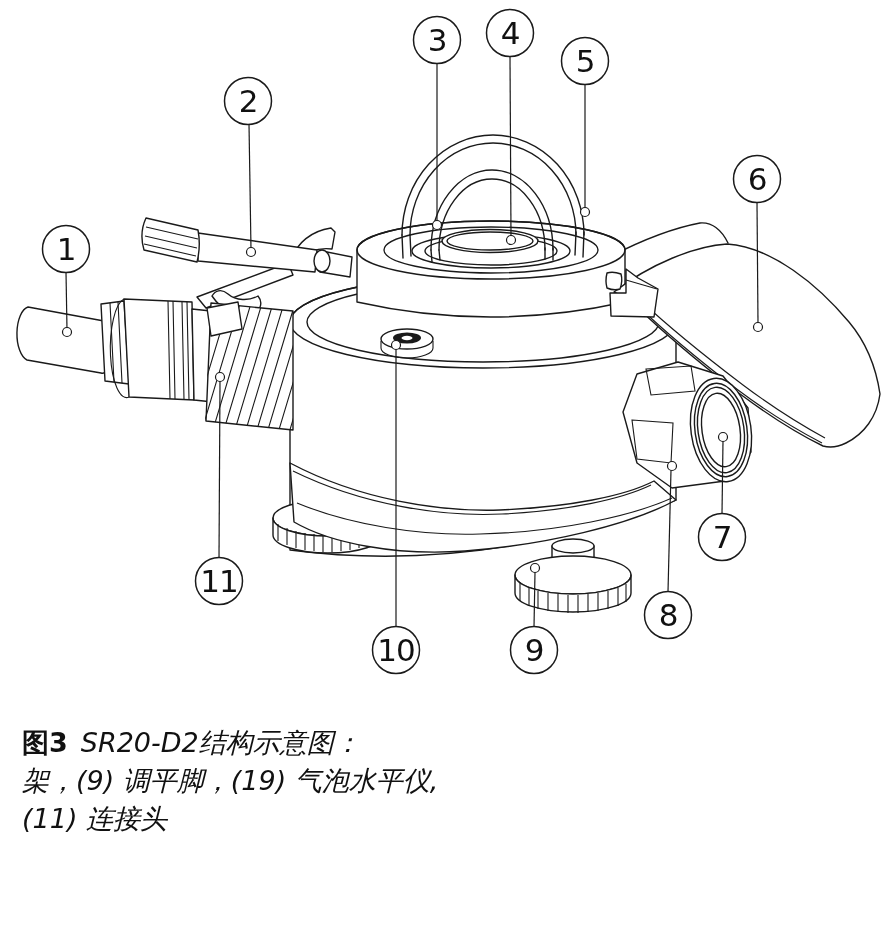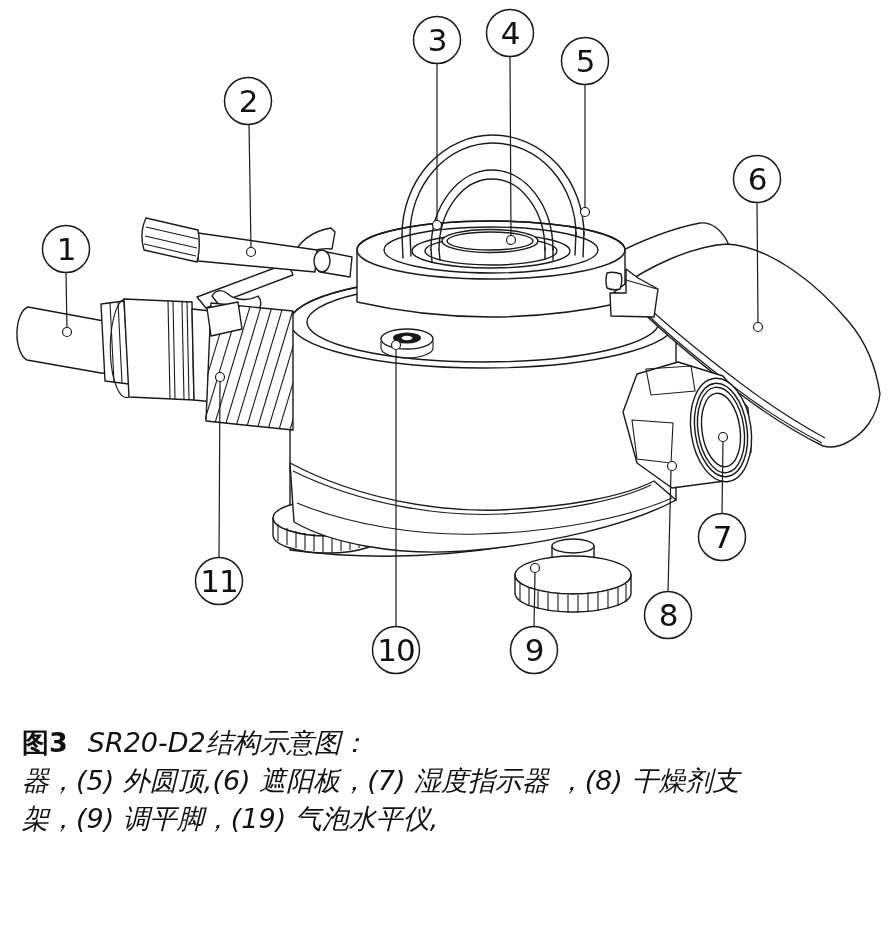--- a/index.html
+++ b/index.html
@@ -18,21 +18,21 @@
   .num{
     font-family:"DejaVu Sans","Liberation Sans",sans-serif;
     font-size:31px;fill:#111;text-anchor:middle;letter-spacing:-1px;
   }
   .caption{
     position:absolute;left:22px;top:724px;width:860px;
     font-size:27px;line-height:38px;color:#111;
     font-style:italic;
   }
   .cap-line{white-space:nowrap;}
-  .fig-label{font-style:normal;font-weight:bold;margin-right:20px;text-align:center;}
+  .fig-label{font-style:normal;font-weight:bold;margin-right:13px;text-align:center;}
 </style>
 </head>
 <body>
 
 <div class="fig-wrap">
 <svg width="895" height="700" viewBox="0 0 895 700">
   <defs>
     <clipPath id="knurlClip">
           <path d="M 211 303 L 293 311 L 293 430 L 205 421 Z"></path>
         </clipPath>
@@ -221,15 +221,15 @@
   </g>
   <g>
     <circle class="co" cx="219" cy="581" r="23.5"></circle>
     <text class="num" x="219" y="592">11</text>
   </g>
 </svg>
 </div>
 
 <div class="caption">
   <div class="cap-line"><span class="fig-label">图3</span><span>SR20-D2结构示意图：</span></div>
-  <div class="cap-line">器，(5) 外圆顶,(6) 遮阳板，(7) 湿度指示器 ，(8) 干燥剂支</div>
   <div class="cap-line">架，(9) 调平脚，(19) 气泡水平仪,</div>
+  <div class="cap-line">(11) 连接头</div>
 </div>
 
 </body></html>

